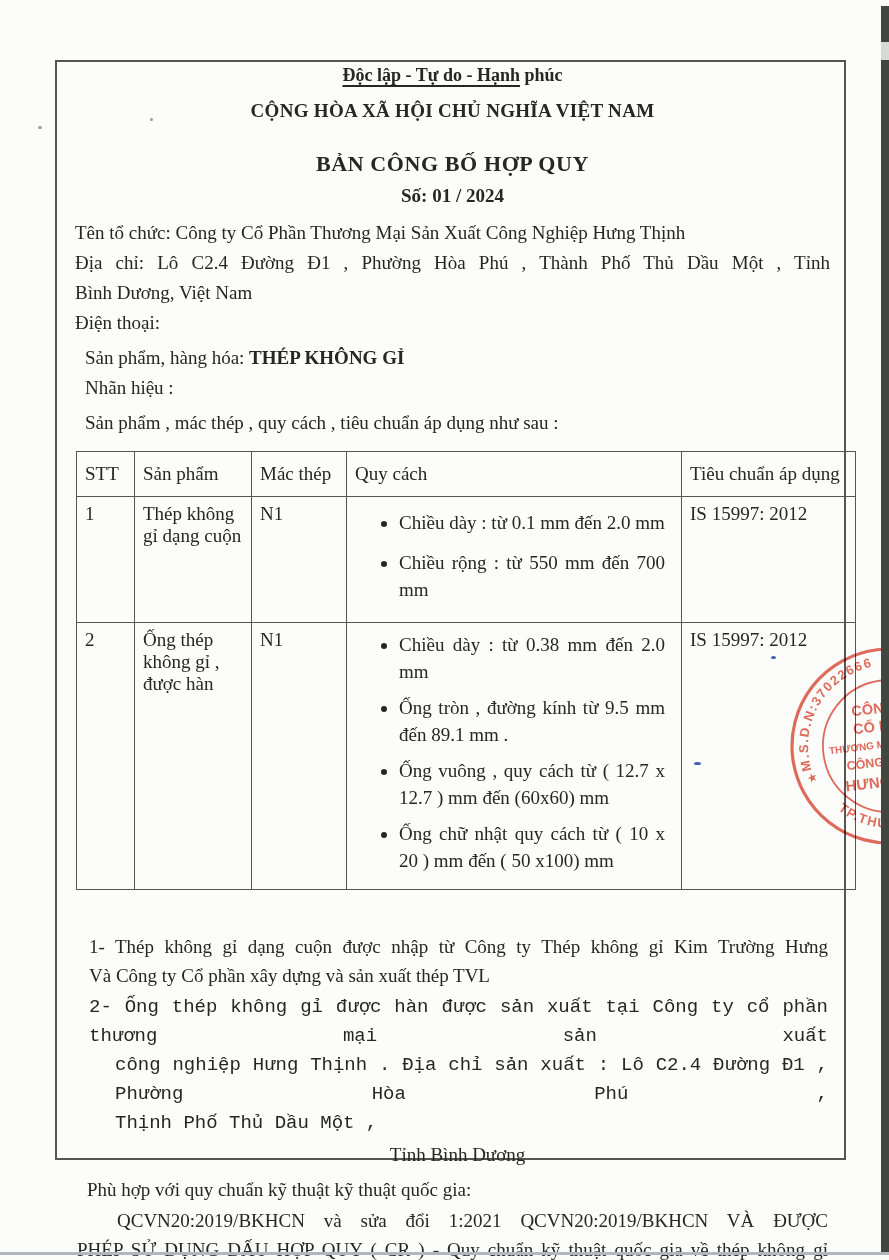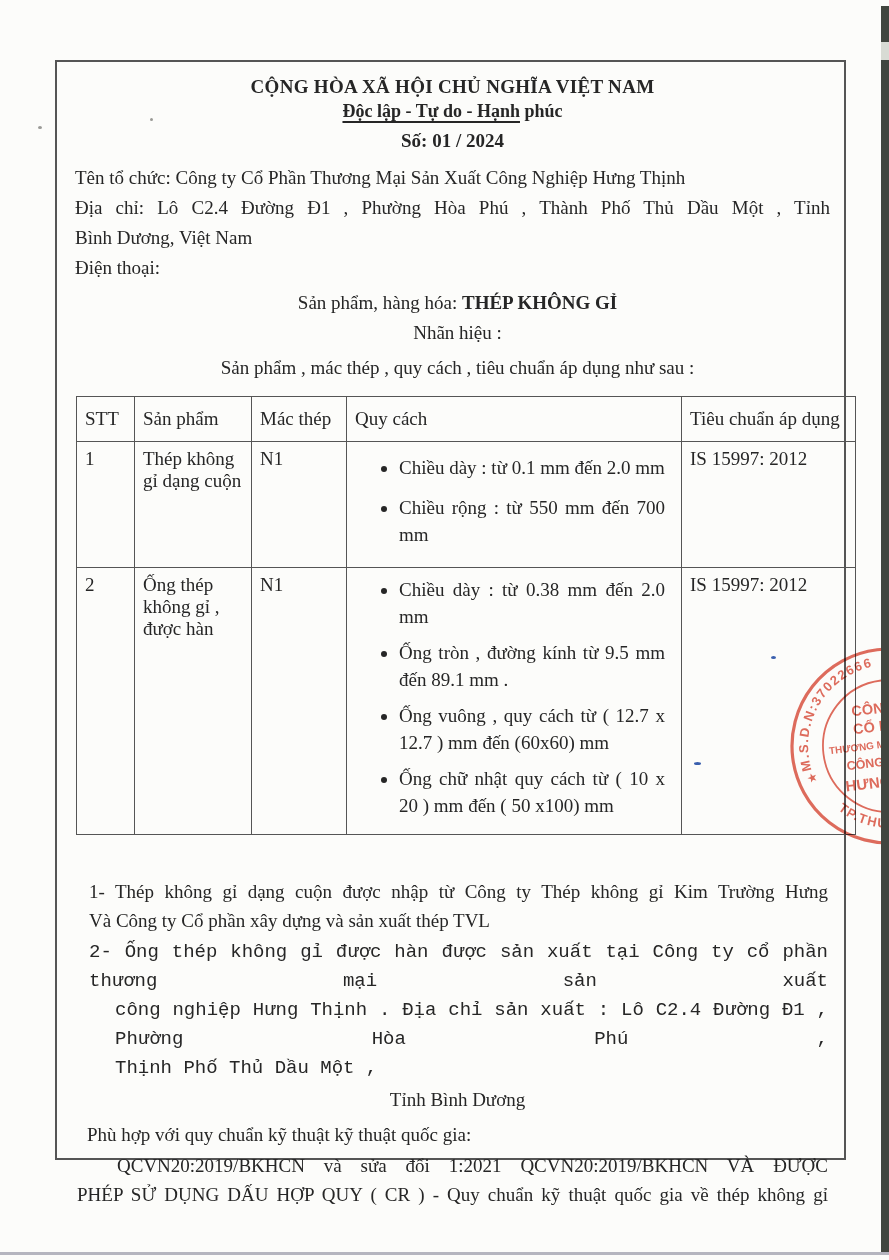--- a/index.html
+++ b/index.html
@@ -22,21 +22,21 @@
     border:2px solid var(--border);box-sizing:border-box;
     padding:0 14px 0 18px;
   }
   .center{text-align:center;}
   .nat-title{margin-top:14px;font-size:19px;font-weight:bold;letter-spacing:.3px;}
   .motto{margin-top:3px;font-size:18px;font-weight:bold;}
   .motto .u{text-decoration:underline;text-underline-offset:4px;text-decoration-thickness:1.5px;}
   .doc-title{margin-top:29px;font-size:22px;font-weight:bold;letter-spacing:.6px;}
   .doc-no{margin-top:8px;font-size:19px;font-weight:bold;}
   .info{margin-top:11px;font-size:19px;line-height:30px;}
-  .info .ind{padding-left:10px;text-align:center;}
+  .info .ind{padding-left:10px;}
   .stretch{text-align:justify;text-align-last:justify;}
   .b{font-weight:bold;}
   .gap-top{margin-top:5px;}
 
   table.spec{
     border-collapse:collapse;margin-top:13px;margin-left:1px;
     width:779px;table-layout:fixed;font-size:19px;
   }
   table.spec th,table.spec td{
     border:1.5px solid var(--border);vertical-align:top;
@@ -81,23 +81,24 @@
   }
   .speck{position:absolute;border-radius:50%;z-index:5;}
   .speck.blue{background:#3a5fae;}
   .speck.gray{background:#9a9a96;}
 </style>
 </head>
 <body>
 
 <div class="frame">
 
+  <div class="center motto"><span class="u">Độc lập - Tự do - Hạnh</span><span> phúc</span></div>
   <div class="center nat-title">CỘNG HÒA XÃ HỘI CHỦ NGHĨA VIỆT NAM</div>
-  <div class="center motto"><span class="u">Độc lập - Tự do - Hạnh</span><span> phúc</span></div>
-
+
+  <div class="center doc-title">BẢN CÔNG BỐ HỢP QUY</div>
   <div class="center doc-no">Số: 01 / 2024</div>
 
   <div class="info">
     <div>Tên tổ chức: Công ty Cổ Phần Thương Mại Sản Xuất Công Nghiệp Hưng Thịnh</div>
     <div class="stretch">Địa chỉ: Lô C2.4 Đường Đ1 , Phường Hòa Phú , Thành Phố Thủ Dầu Một , Tỉnh</div>
     <div>Bình Dương, Việt Nam</div>
     <div>Điện thoại:</div>
     <div class="ind gap-top"><span>Sản phẩm, hàng hóa: </span><span class="b">THÉP KHÔNG GỈ</span></div>
     <div class="ind">Nhãn hiệu :</div>
     <div class="ind gap-top">Sản phẩm , mác thép , quy cách , tiêu chuẩn áp dụng như sau :</div>

